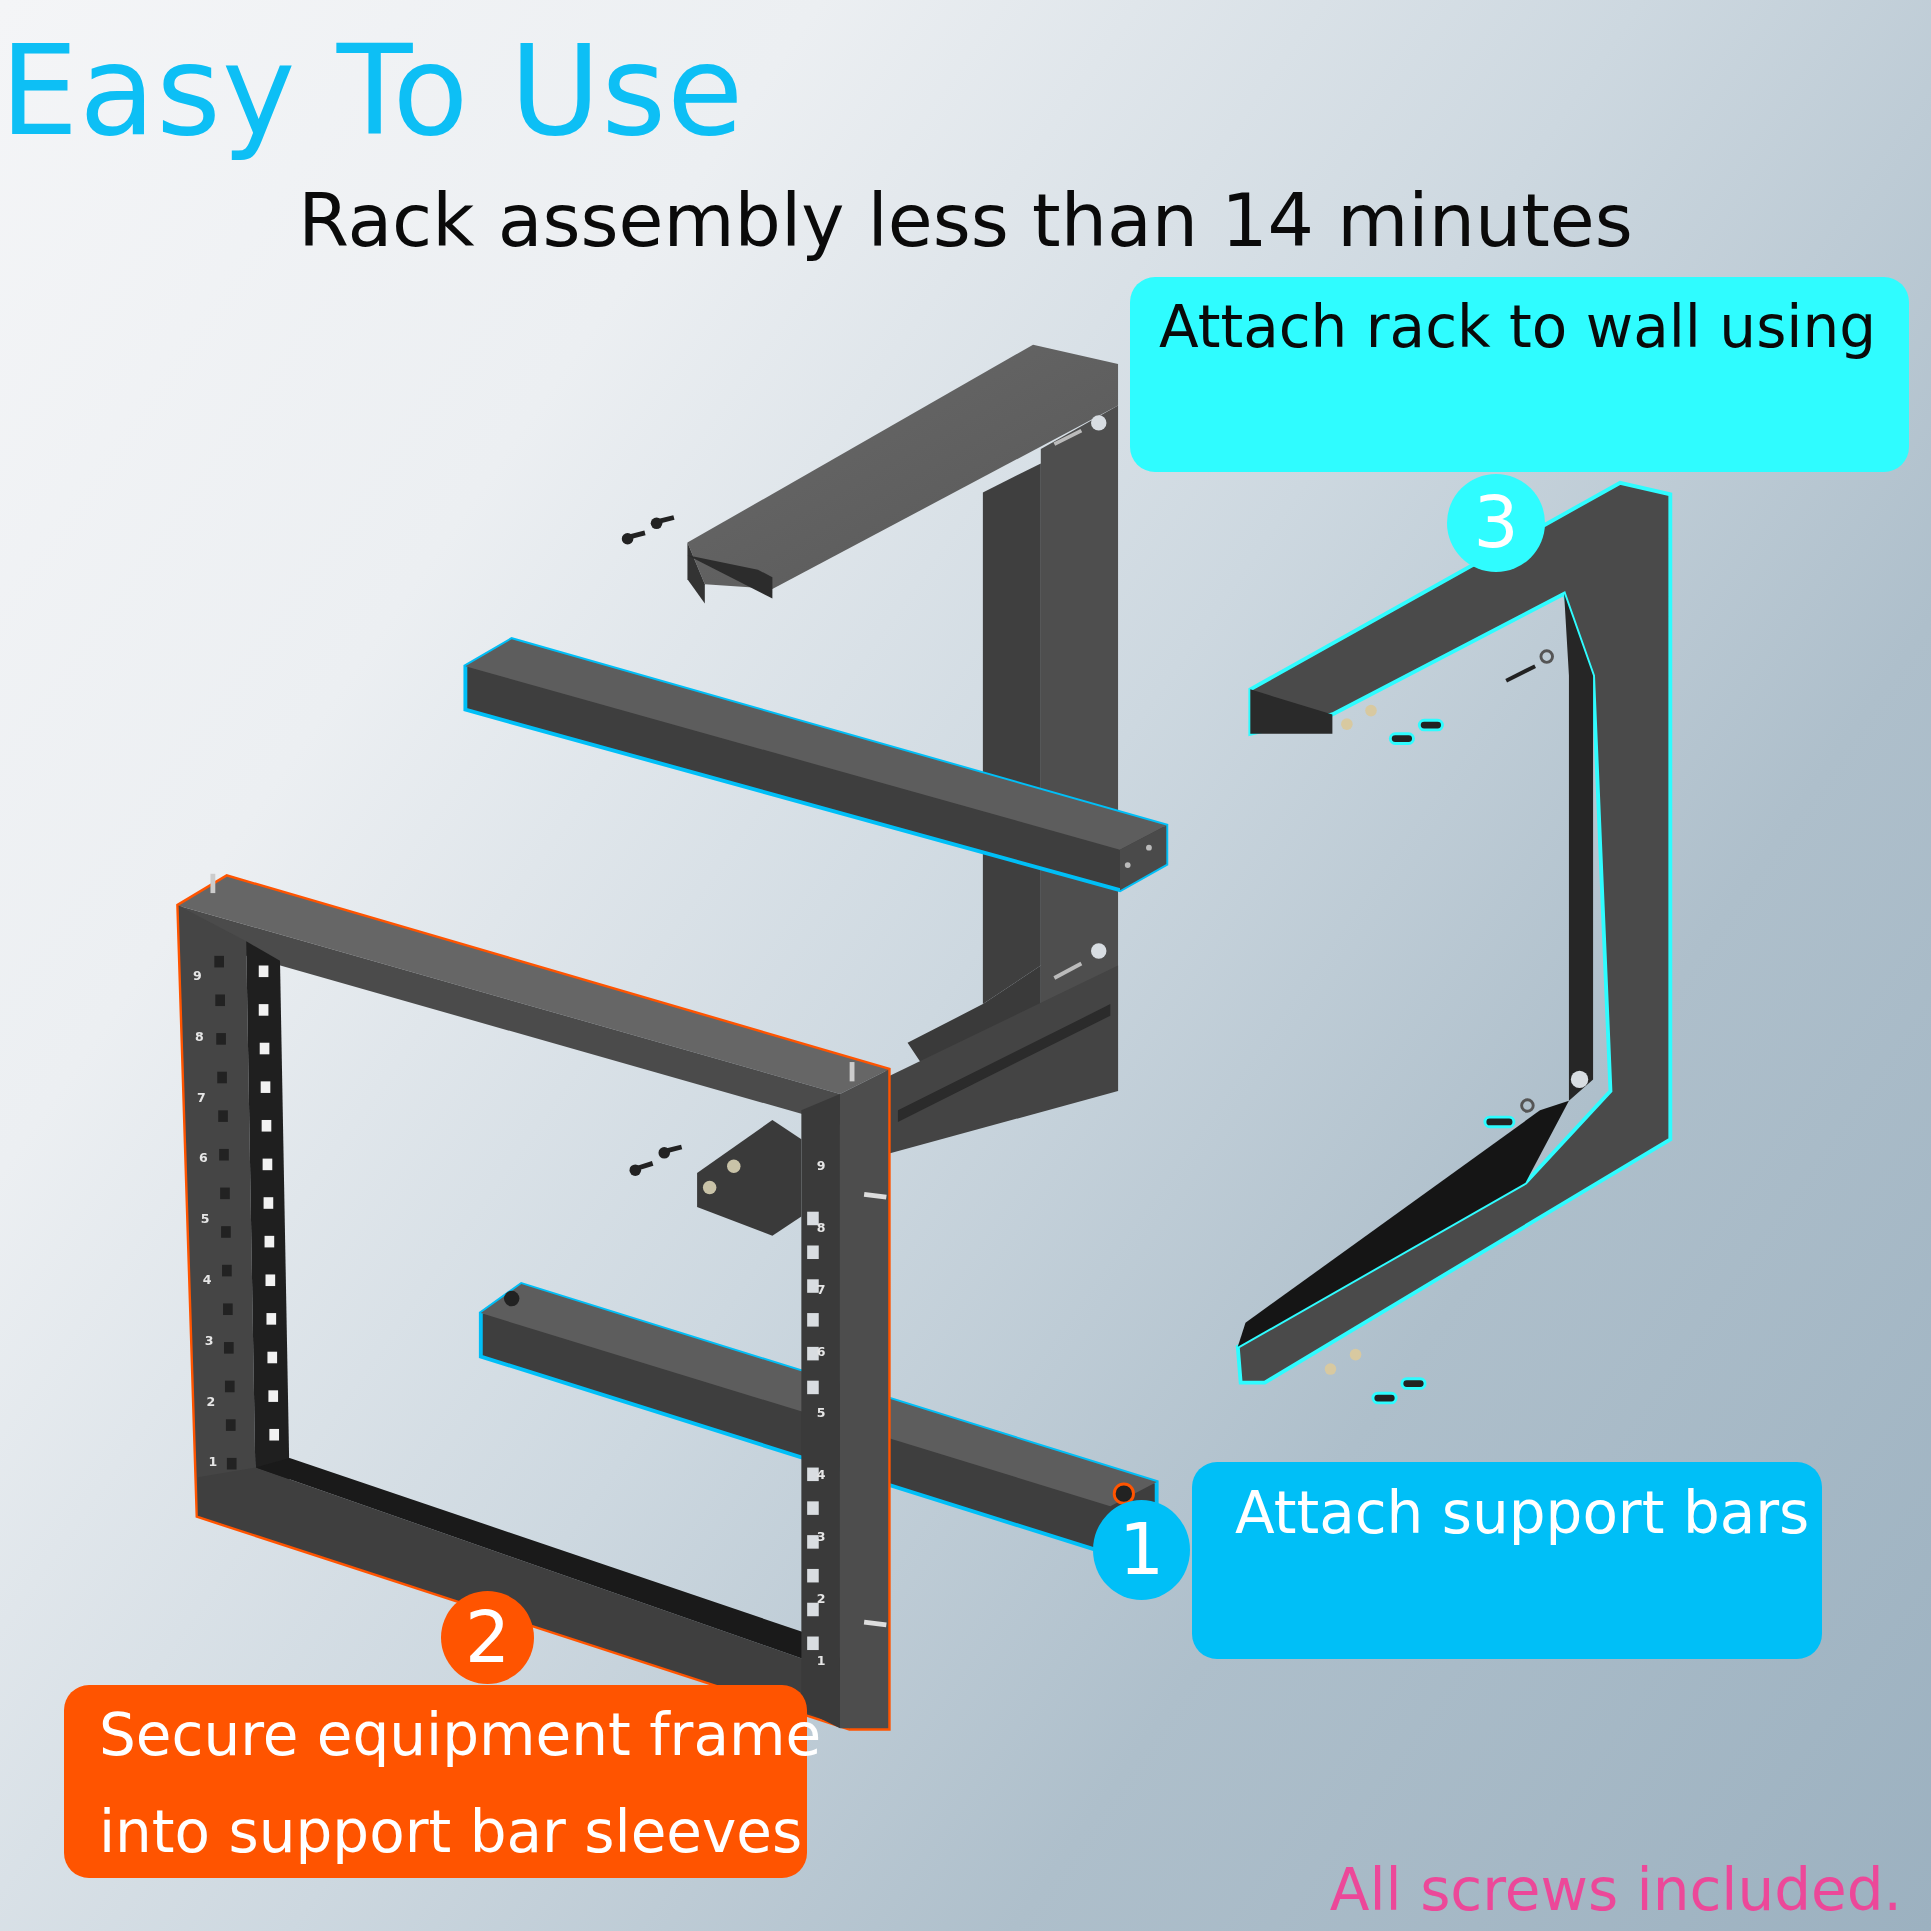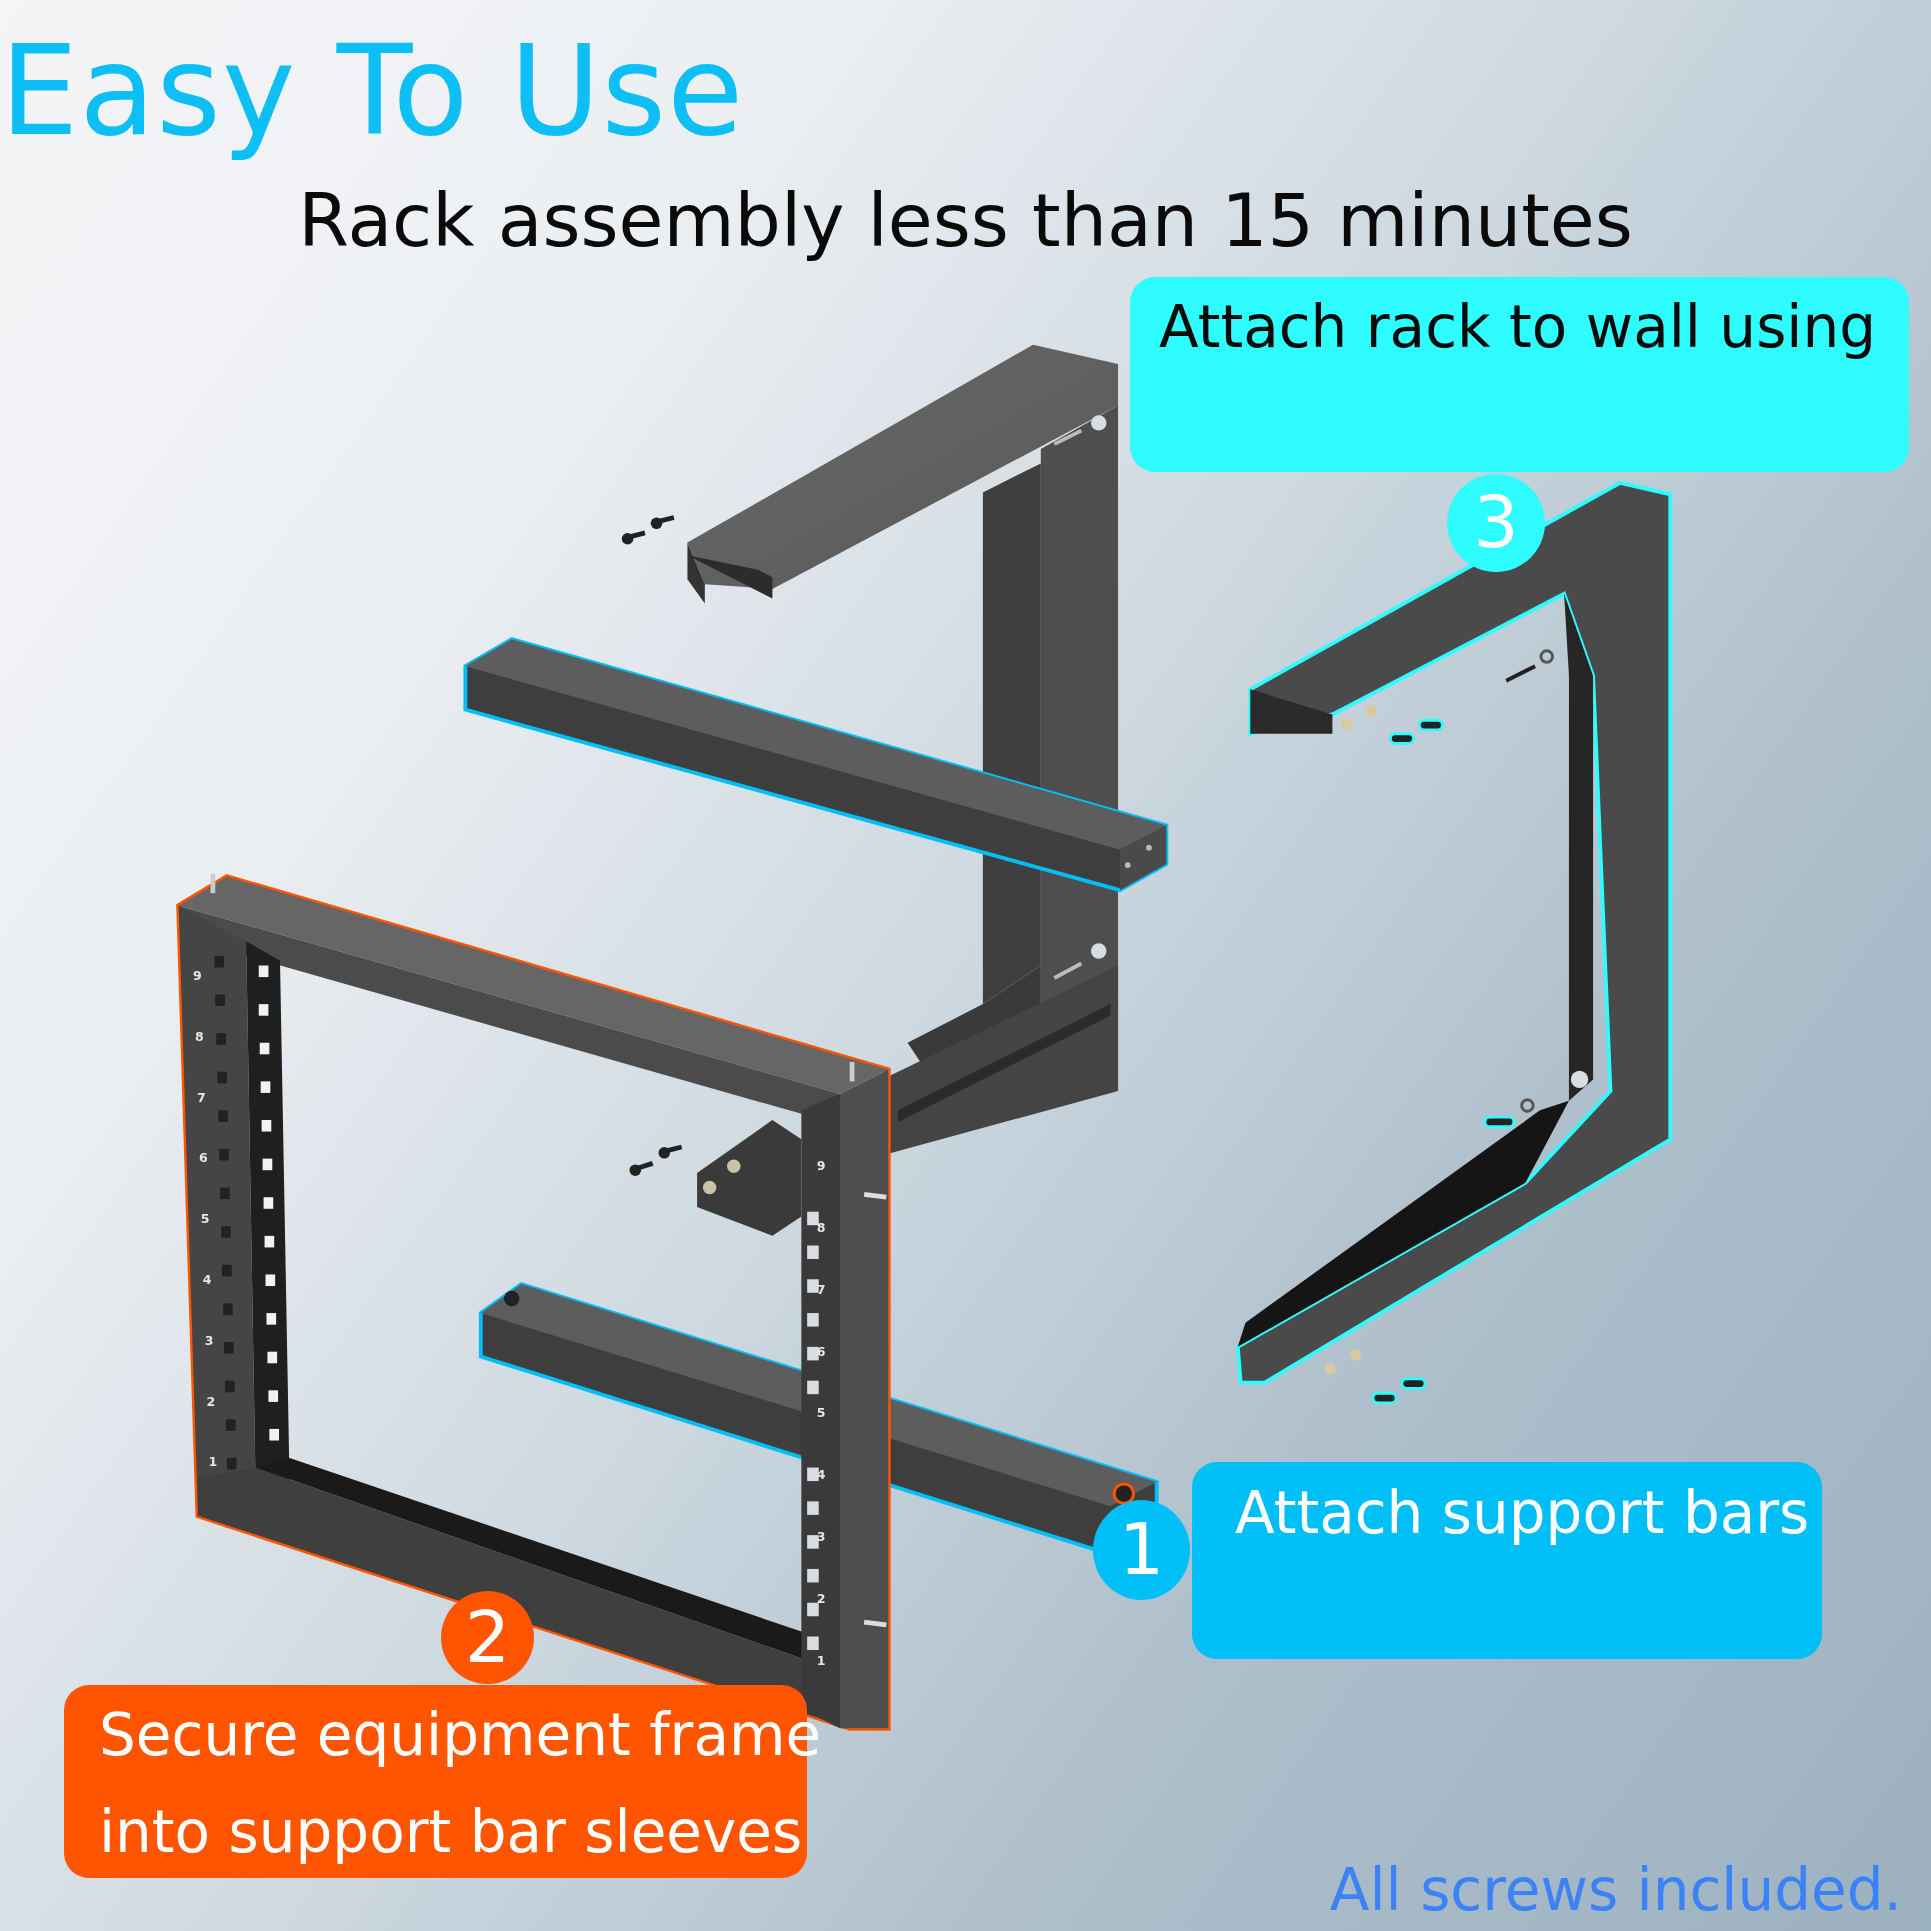--- a/index.html
+++ b/index.html
@@ -30,30 +30,30 @@
     #callout-2 { left: 64px; top: 1685px; width: 743px; height: 193px; background: #ff5400; color: #ffffff; padding: 0 0 0 35px; }
     #callout-2 .line { height: 97px; line-height: 100px; }
     .step-badge {
       position: absolute; border-radius: 50%; text-align: center; color: #ffffff;
       font-size: 71px; box-sizing: border-box;
     }
     #badge-3 { left: 1447px; top: 474px; width: 98px; height: 98px; line-height: 98px; background: #2ffcff; }
     #badge-1 { left: 1093px; top: 1500px; width: 97px; height: 100px; line-height: 100px; background: #00bff7; }
     #badge-2 { left: 441px; top: 1591px; width: 93px; height: 93px; line-height: 93px; background: #ff5400; }
     .footnote {
-      position: absolute; right: 29px; top: 1852px; font-size: 58px; line-height: 77px; color: #3b82f6;
+      position: absolute; right: 29px; top: 1852px; font-size: 58px; line-height: 77px; color: #ec4899;
     }
     svg#rack { position: absolute; left: 0; top: 0; }
     .unit-label { font-family: "DejaVu Sans", sans-serif; font-size: 13px; fill: #e6e6e6; font-weight: bold; }
   </style>
 </head>
 <body>
 
 <div class="title">Easy To Use</div>
-<div class="subtitle">Rack assembly less than 15 minutes</div>
+<div class="subtitle">Rack assembly less than 14 minutes</div>
 
 <svg id="rack" width="1931" height="1931" viewBox="0 0 2000 2000">
   <defs>
     <linearGradient id="metalTop" x1="0" y1="0" x2="1" y2="1">
       <stop offset="0" stop-color="#6a6a6a"></stop>
       <stop offset="1" stop-color="#575757"></stop>
     </linearGradient>
     <linearGradient id="metalSide" x1="0" y1="0" x2="1" y2="0">
       <stop offset="0" stop-color="#3a3a3a"></stop>
       <stop offset="1" stop-color="#4a4a4a"></stop>

